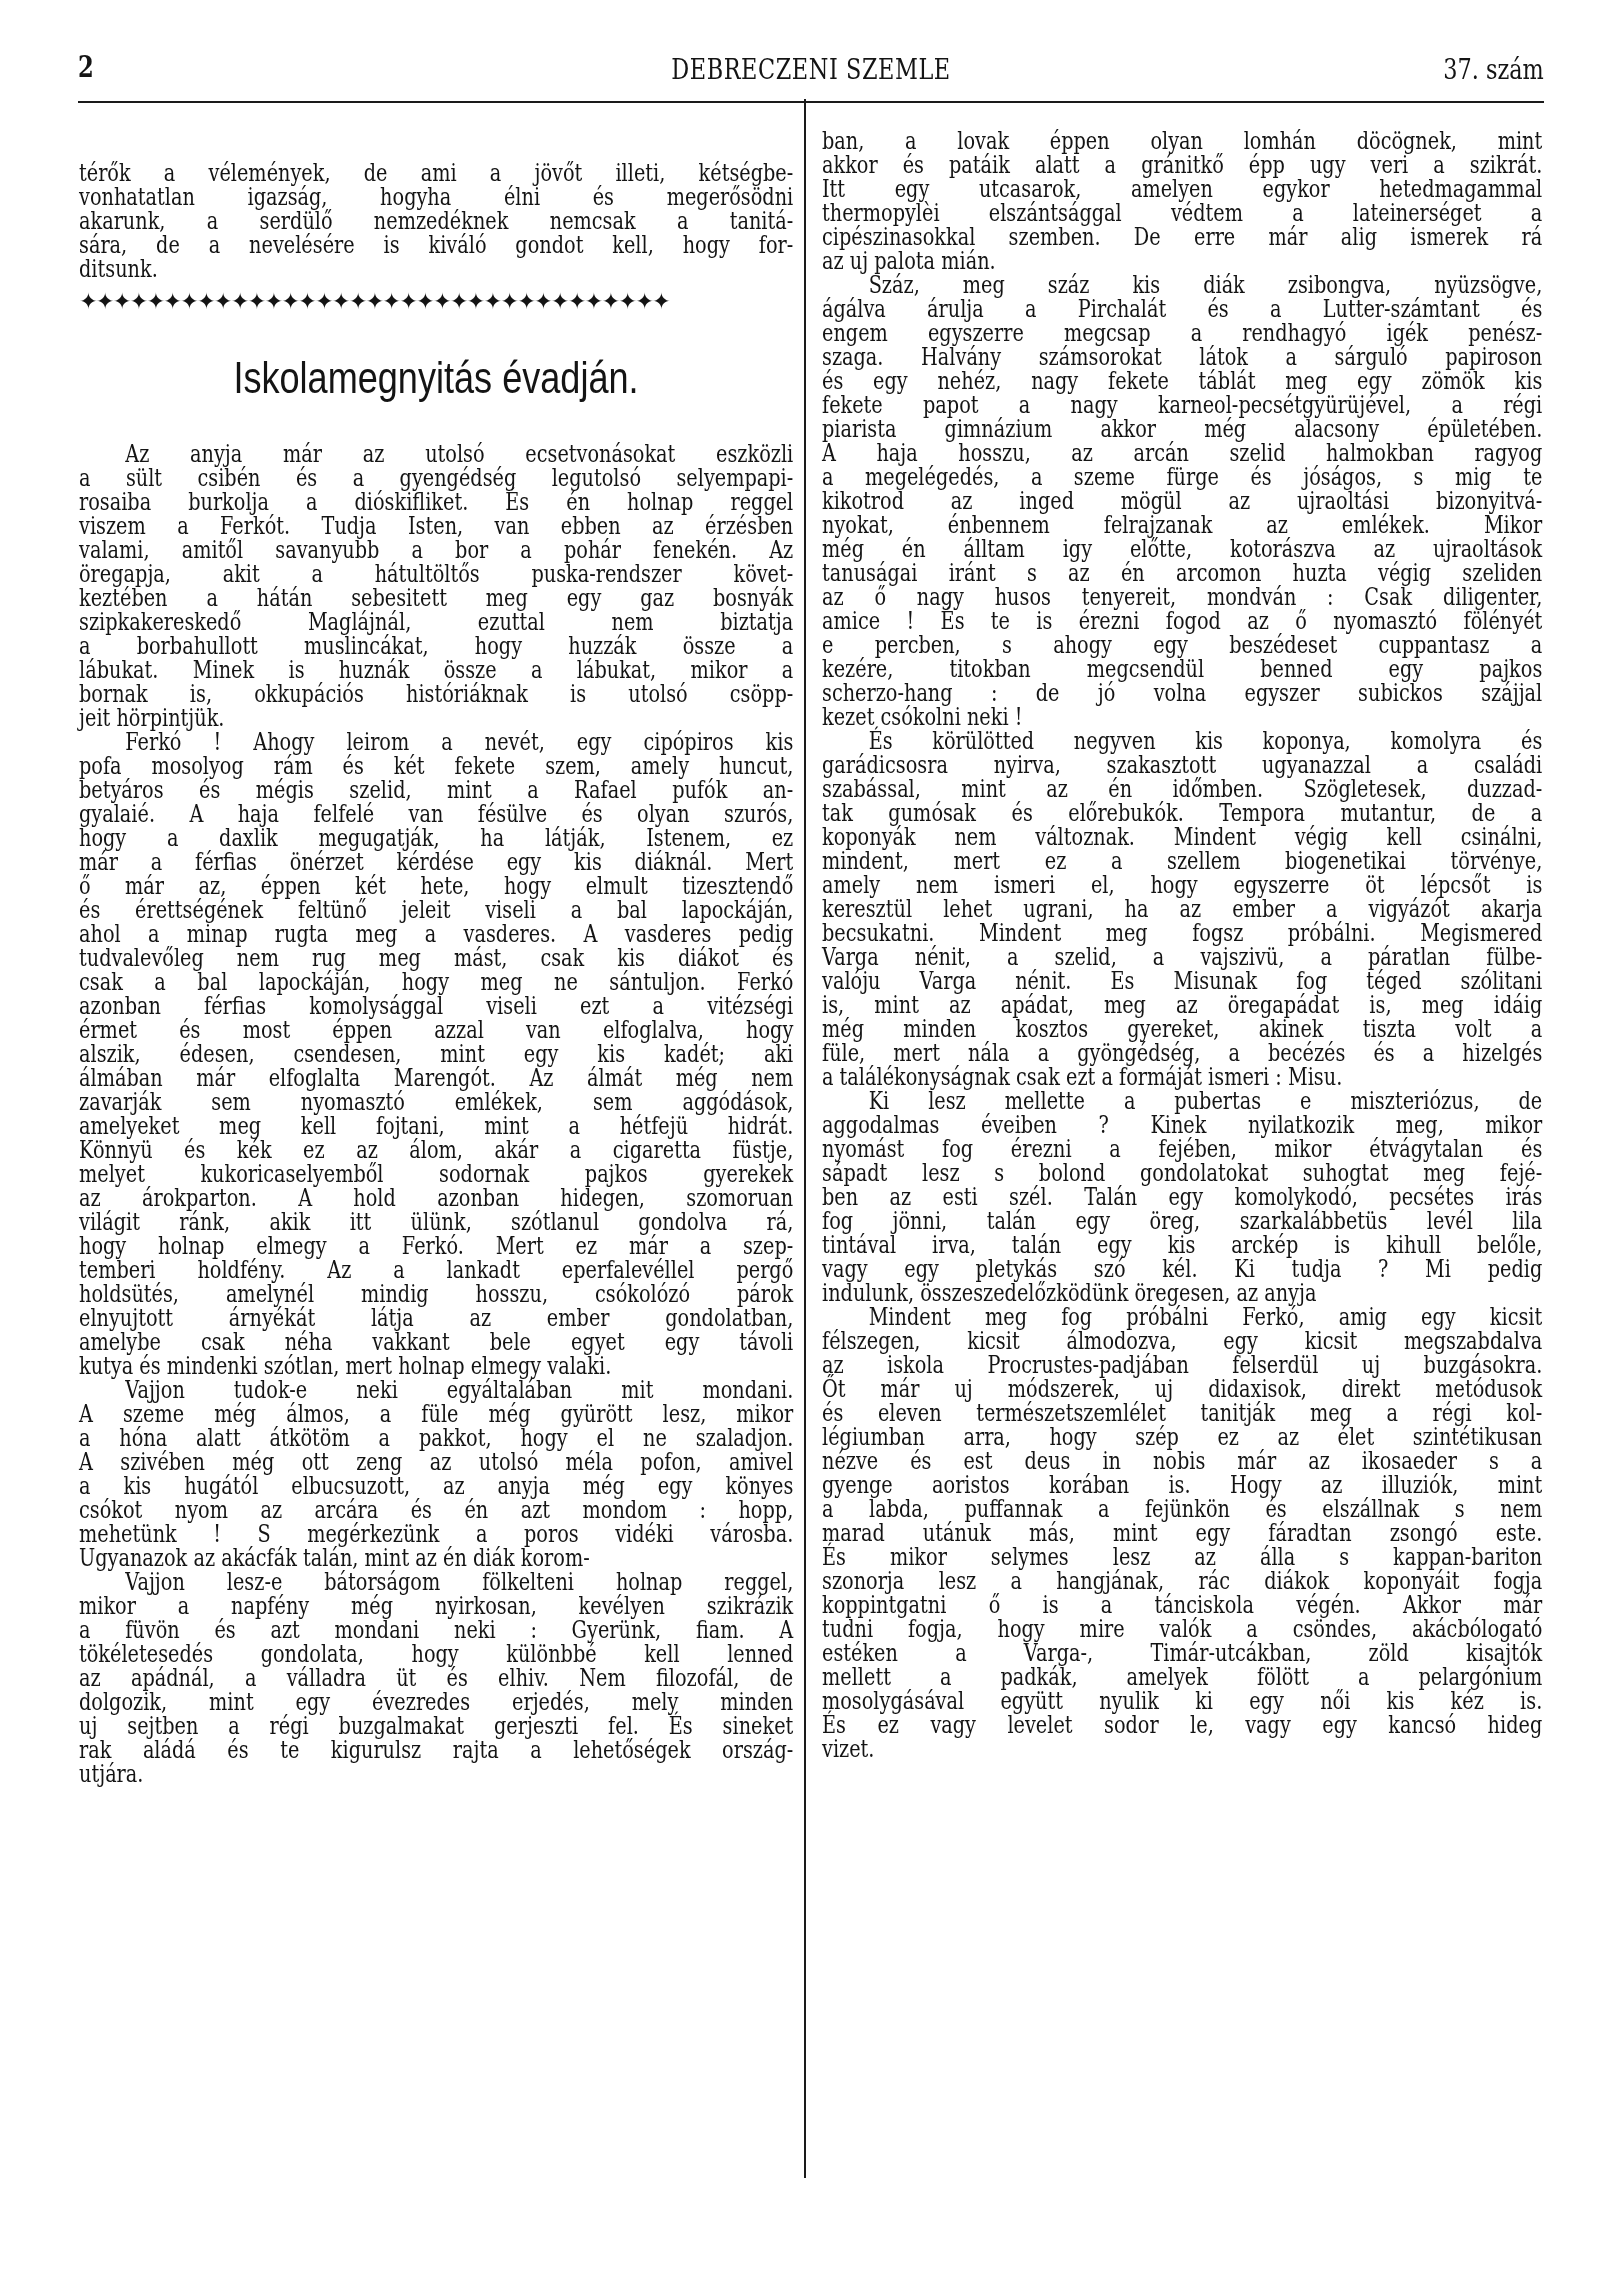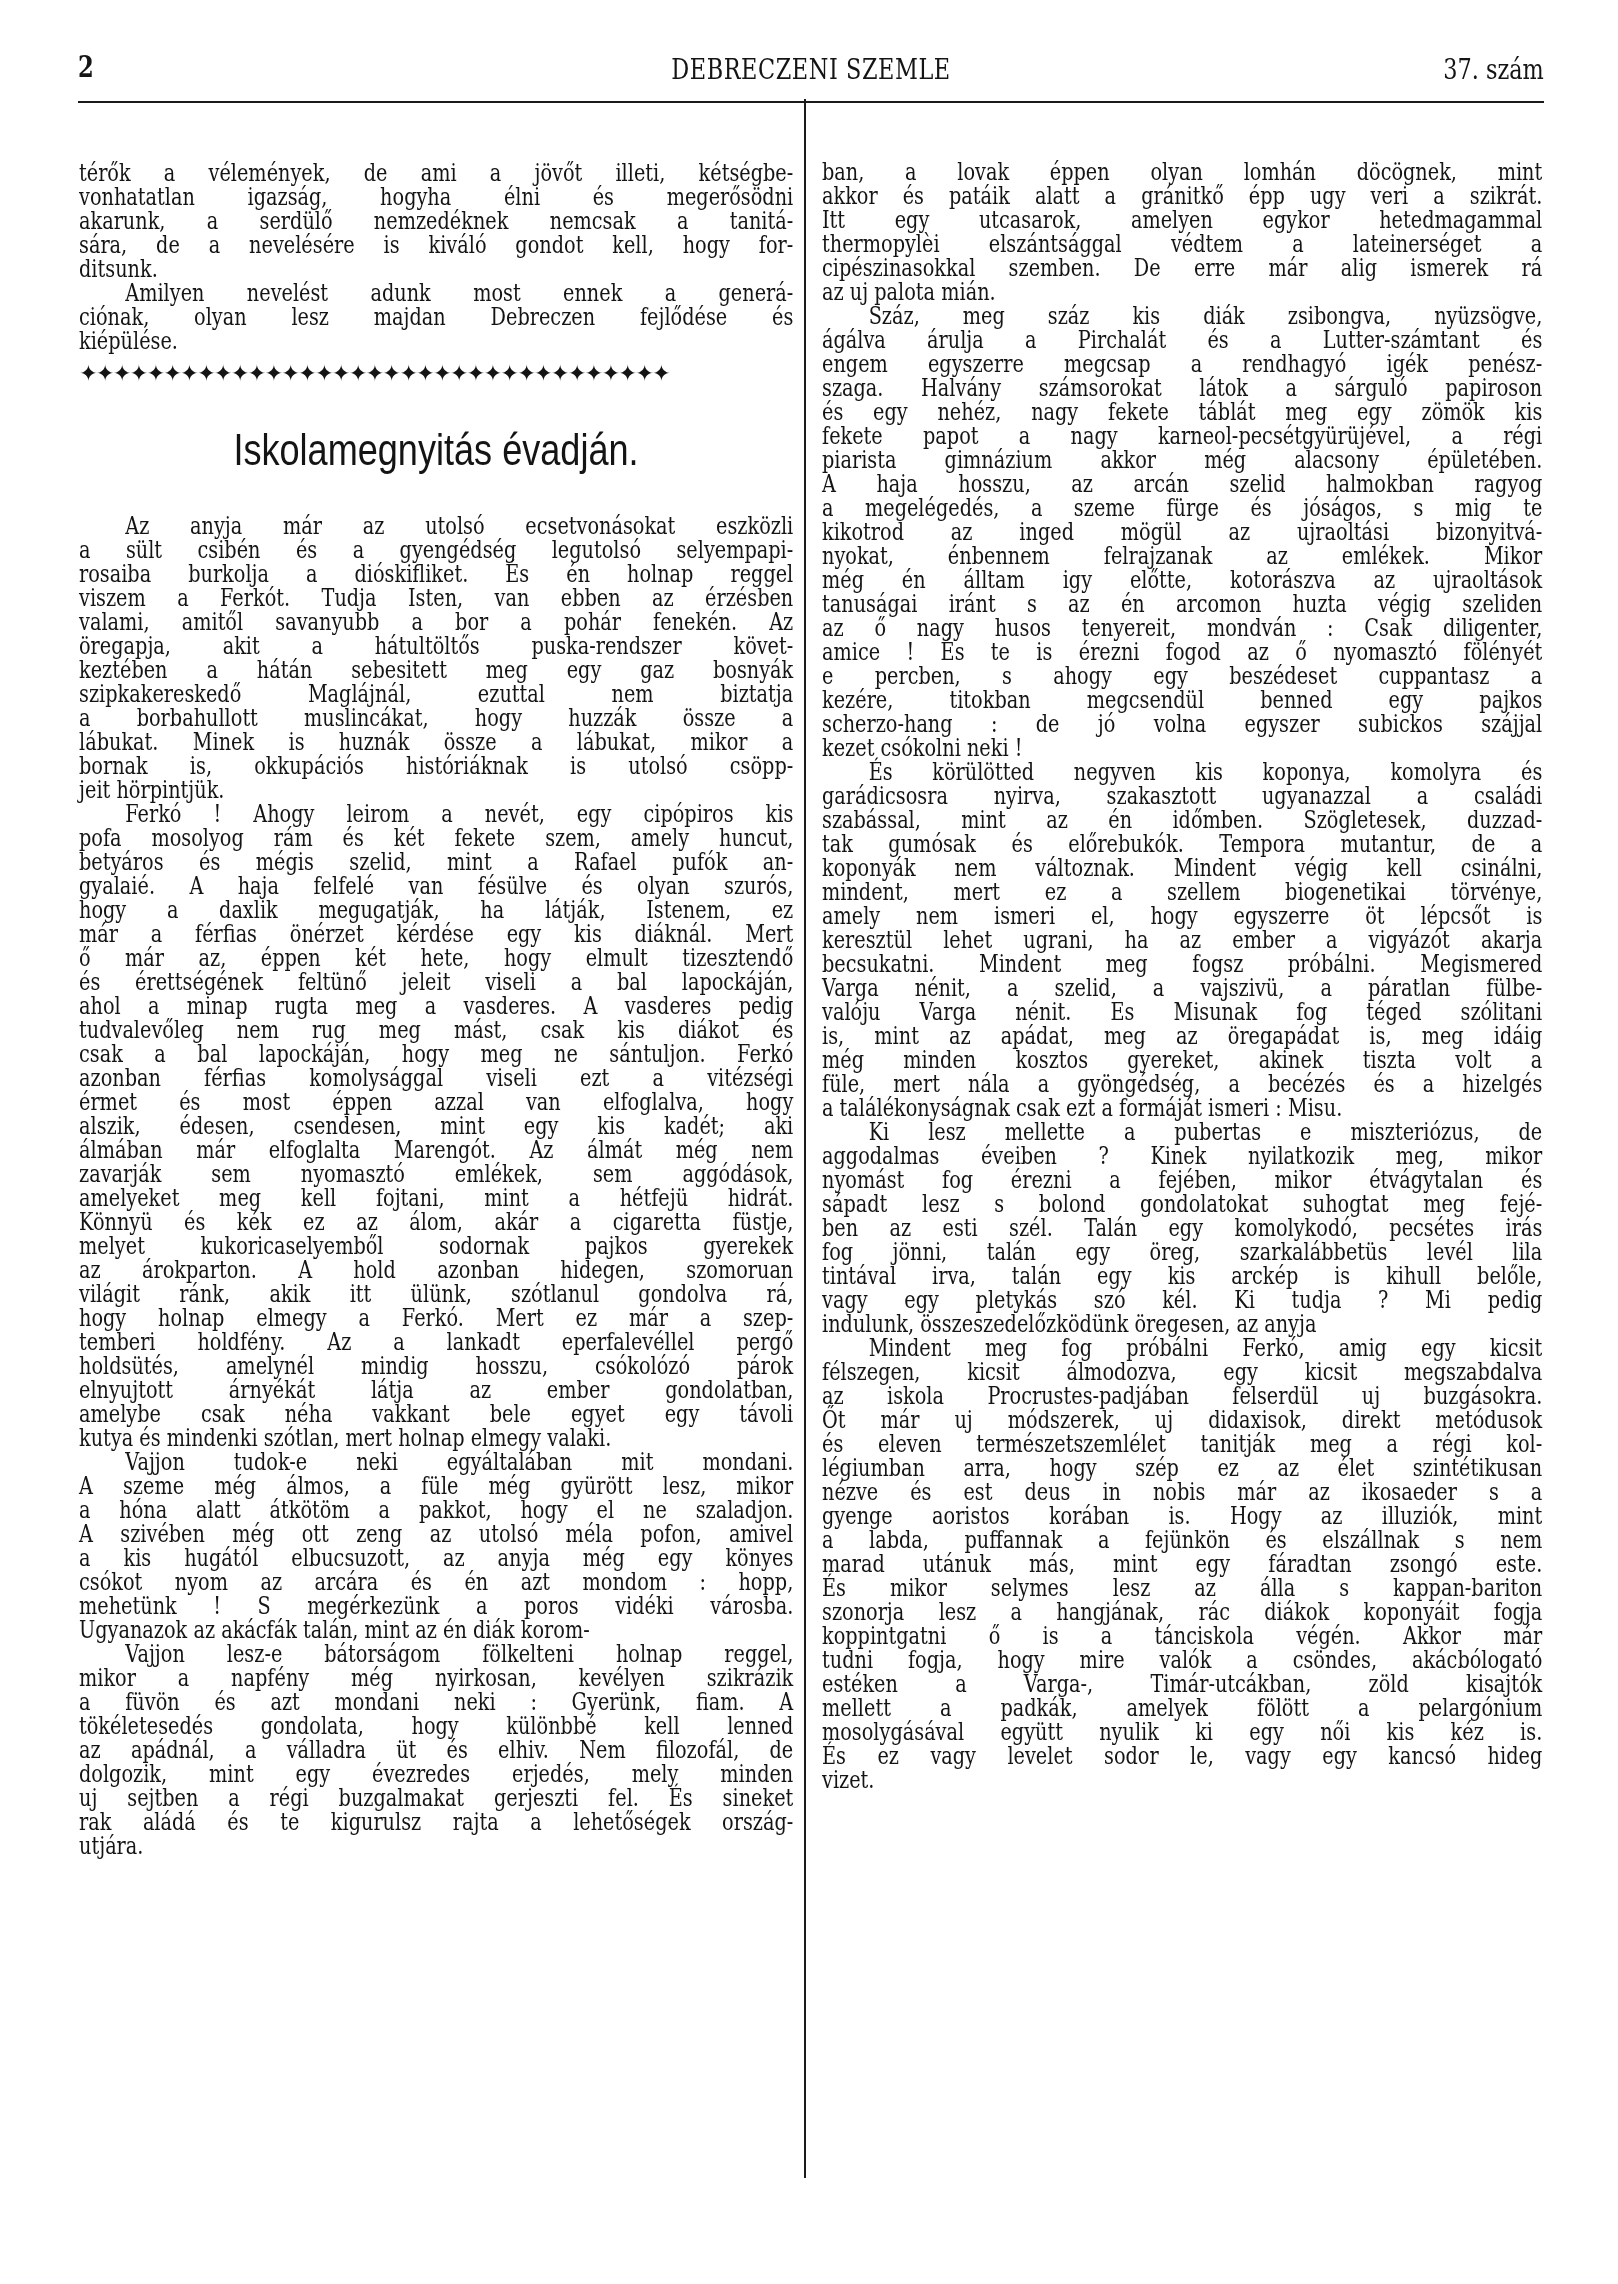--- a/index.html
+++ b/index.html
@@ -10,21 +10,21 @@
   }
   .header { position: absolute; left: 78px; top: 50px; width: 1466px; height: 40px; }
   .hdr-num { position: absolute; left: 0; top: 0; font-size: 29px; font-weight: bold; transform: scaleX(0.78); transform-origin: left top; }
   .hdr-title { position: absolute; left: 0; right: 0; top: 2.6px; text-align: center; font-size: 28px; letter-spacing: 0.7px; transform: scaleX(0.8); transform-origin: center top; }
   .hdr-issue { position: absolute; right: 0; top: 2.6px; font-size: 28px; transform: scaleX(0.8); transform-origin: right top; }
   .hdr-rule { position: absolute; left: 78px; top: 101px; width: 1466px; height: 2px; background: #1a1a1a; }
   .col-rule { position: absolute; left: 804px; top: 99px; width: 2px; height: 2079px; background: #1a1a1a; }
 
   .col { position: absolute; top: 129px; width: 714px; }
   .col.left { left: 79px; margin-top: 32px; }
-  .col.right { left: 822px; width: 720px; margin-top: 31px; }
+  .col.right { left: 822px; width: 720px; }
 
   .line {
     display: block; height: 24px; line-height: 24px; font-size: 23.5px;
     white-space: nowrap; text-align: justify; text-align-last: justify;
     transform: scaleX(0.82); transform-origin: left center; width: 122%;
     overflow: visible;
   }
   .line.last { text-align-last: left; }
   .line.indent { padding-left: 7.9%; box-sizing: border-box; }
   .para { display: block; }
@@ -51,25 +51,20 @@
 <div class="col-rule"></div>
 
 <div class="col left">
   <div id="left-intro">
       <div class="para">
         <span class="line">térők a vélemények, de ami a jövőt illeti, kétségbe-</span>
         <span class="line">vonhatatlan igazság, hogyha élni és megerősödni</span>
         <span class="line">akarunk, a serdülő nemzedéknek nemcsak a tanitá-</span>
         <span class="line">sára, de a nevelésére is kiváló gondot kell, hogy for-</span>
         <span class="line last">ditsunk.</span>
-      </div>
-      <div class="para">
-        <span class="line indent">Amilyen nevelést adunk most ennek a generá-</span>
-        <span class="line">ciónak, olyan lesz majdan Debreczen fejlődése és</span>
-        <span class="line last">kiépülése.</span>
       </div>
     </div>
   <div class="ornament">✦✦✦✦✦✦✦✦✦✦✦✦✦✦✦✦✦✦✦✦✦✦✦✦✦✦✦✦✦✦✦✦✦✦✦</div>
   <div class="headline">Iskolamegnyitás évadján.</div>
   <div id="left-article">
       <div class="para">
         <span class="line indent">Az anyja már az utolsó ecsetvonásokat eszközli</span>
         <span class="line">a sült csibén és a gyengédség legutolsó selyempapi-</span>
         <span class="line">rosaiba burkolja a dióskifliket. És én holnap reggel</span>
         <span class="line">viszem a Ferkót. Tudja Isten, van ebben az érzésben</span>

